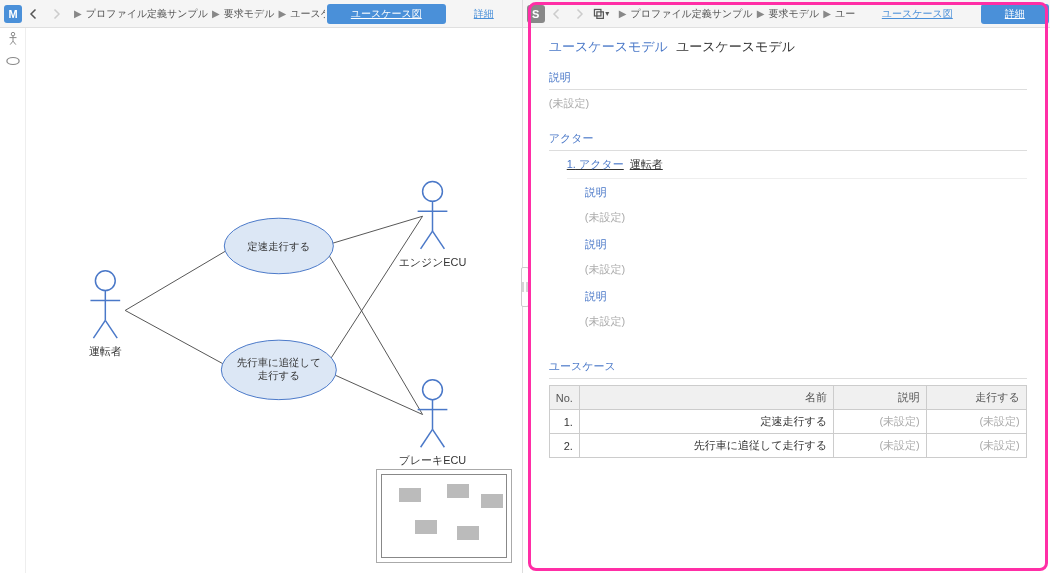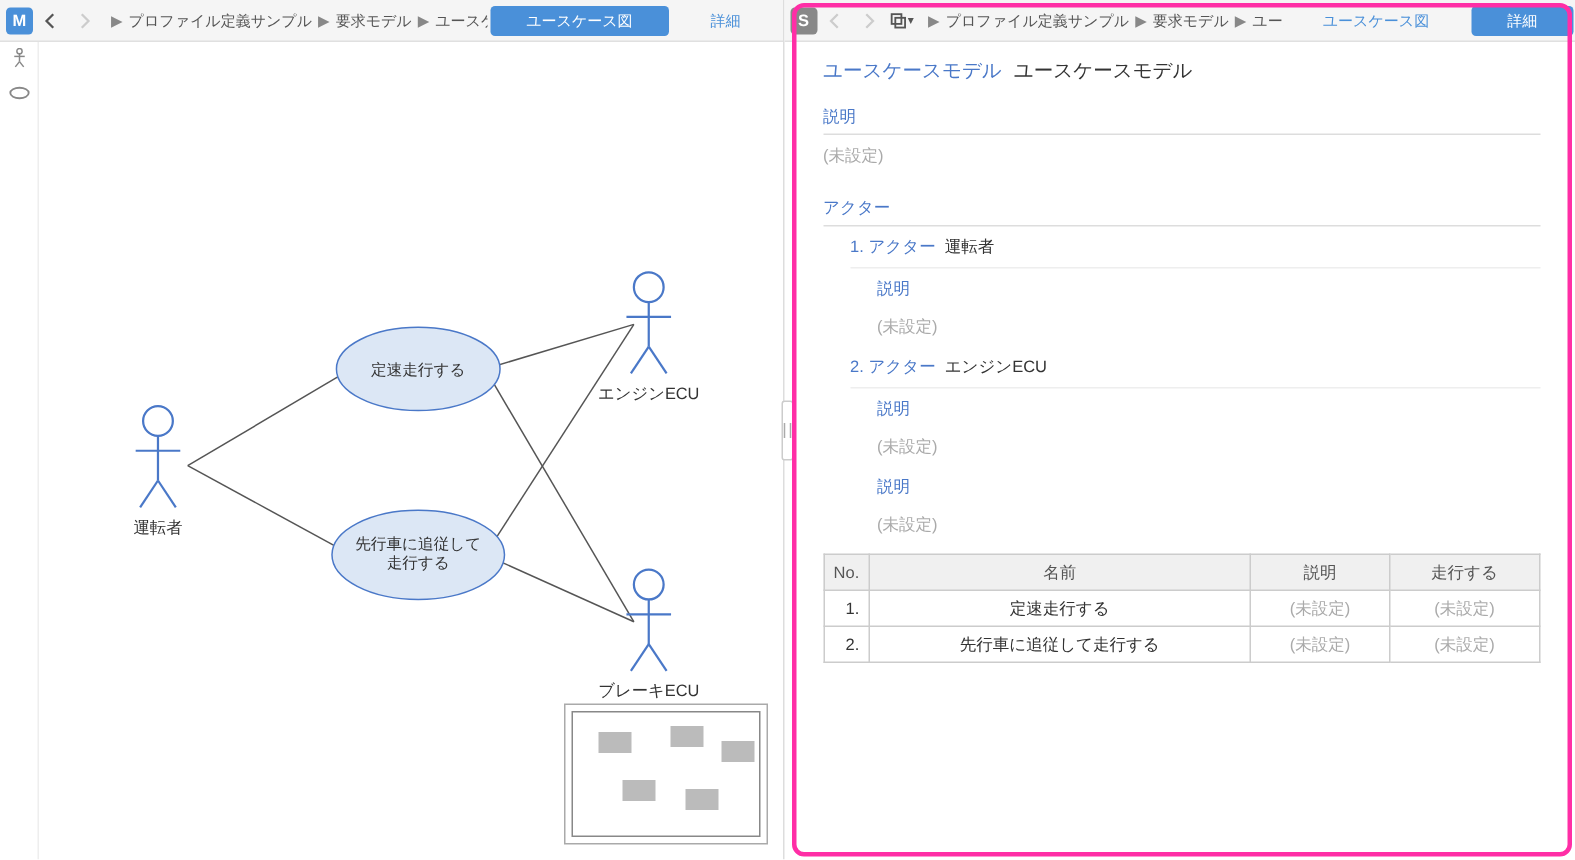--- a/index.html
+++ b/index.html
@@ -13,21 +13,21 @@
   .badge-m { background: #4a90d9; }
   .badge-s { background: #888; }
   .nav-arrow { width: 20px; height: 20px; display: flex; align-items: center; justify-content: center; cursor: pointer; color: #555; }
   .nav-arrow svg { width: 12px; height: 12px; stroke: currentColor; fill: none; stroke-width: 2; }
   .nav-arrow.disabled { color: #ccc; }
   .copy-icon { width: 20px; height: 20px; display:flex; align-items:center; justify-content:center; color:#555; }
   .copy-icon svg { width:13px; height:13px; stroke: currentColor; fill:none; stroke-width:1.5; }
   .breadcrumb { flex: 1; display: flex; align-items: center; gap: 2px; font-size: 10px; color: #555; overflow: hidden; white-space: nowrap; padding-left: 4px;}
   .breadcrumb .sep { color: #888; margin: 0 2px; }
   .tb-right { display: flex; gap: 4px; align-items: center; }
-  .pill { padding: 3px 24px; border-radius: 3px; font-size: 10px; cursor: pointer; }
+  .pill { padding: 3px 24px; border-radius: 3px; font-size: 10px; cursor: pointer; text-decoration: underline; }
   .pill-active { background: #4a90d9; color: #fff; }
   .pill-inactive { color: #4a90d9; background: transparent; }
   
   .left-body { flex: 1; position: relative; display: flex; }
   .tool-palette { width: 26px; background: #fff; border-right: 1px solid #eee; display: flex; flex-direction: column; align-items: center; padding-top: 4px; gap: 6px; }
   .tool-palette svg { width: 14px; height: 14px; stroke: #888; fill: none; stroke-width: 1.4; }
   
   .canvas { flex: 1; position: relative; background: #fff; overflow: hidden;}
   .canvas svg { position: absolute; top:0; left:0; width:100%; height:100%; }
   
@@ -35,28 +35,28 @@
   .minimap .mm-box { position:absolute; background:#bbb; }
   .mm-outline { position:absolute; border:1px solid #888; }
   
   .right-body { flex: 1; overflow-y: auto; padding: 10px 26px 20px 26px; }
   .title-row { display:flex; align-items:baseline; gap:8px; margin-bottom:10px;}
   .title-link { color: #4a78c8; font-size: 13px; }
   .title-text { font-size: 13px; color:#333; }
   .section-hdr { color: #4a78c8; font-size: 11px; border-bottom: 1px solid #ddd; padding: 4px 0; margin-top: 10px; }
   .indent { padding-left: 18px; }
   .unset { color: #aaa; font-size: 11px; padding: 6px 0;}
-  .actor-row { padding: 6px 0; border-bottom:1px solid #eee; font-size:11px;}
+  .actor-row { padding: 6px 0; border-bottom:1px solid #eee; font-size:11px;text-decoration:underline;}
   .actor-num { color:#4a78c8; }
   .actor-type { color:#4a78c8; }
   .actor-name { color:#333; margin-left:6px;}
   .sub-label { color:#4a78c8; font-size:11px; padding:4px 0; margin-top:2px;}
   
   table.uc { width: 100%; border-collapse: collapse; margin-top: 6px; font-size: 11px; }
-  table.uc th, table.uc td { border: 1px solid #ccc; padding: 4px 6px; text-align: center; }
+  table.uc th, table.uc td { border: 1px solid #ccc; padding: 4px 6px; text-align: right; }
   table.uc th { background: #f0f0f0; font-weight: normal; color:#555;}
   table.uc td.num { text-align:right; width:30px;}
   table.uc td .unset-cell { color:#aaa; }
   
   .highlight-border { position: absolute; top: 2px; bottom: 2px; right: 2px; width: 520px; border: 3px solid #ff2ea6; border-radius: 8px; pointer-events: none; z-index: 100; }
   
   .pane-divider { position:absolute; left:50%; top:50%; width:8px; height:40px; margin-left:-4px; margin-top:-20px; background:#fff; border:1px solid #ccc; border-radius:2px; z-index:5; display:flex; align-items:center; justify-content:center;}
 </style>
 </head>
 <body>
@@ -204,31 +204,31 @@
       <div class="section-hdr">説明</div>
       <div class="indent unset">(未設定)</div>
 
       <div class="section-hdr">アクター</div>
       <div class="indent" id="actor-list">
           <div class="actor-row"><span class="actor-num">1.</span> <span class="actor-type">アクター</span><span class="actor-name">運転者</span></div>
           <div class="indent">
             <div class="sub-label">説明</div>
             <div class="indent unset">(未設定)</div>
           </div>
-          <div class="actor-row"><span class="actor-num">2.</span> <span class="actor-type">アクター</span><span class="actor-name">エンジンECU</span></div>
           <div class="indent">
             <div class="sub-label">説明</div>
             <div class="indent unset">(未設定)</div>
           </div>
           <div class="indent">
             <div class="sub-label">説明</div>
             <div class="indent unset">(未設定)</div>
           </div>
         </div>
 
+      <div class="section-hdr" style="margin-top:20px;">ユースケース</div>
       <table class="uc">
         <thead>
             <tr>
           <th>No.</th>
           <th>名前</th>
           <th>説明</th>
           <th>走行する</th>
         </tr>
           </thead>
         <tbody id="uc-tbody">

